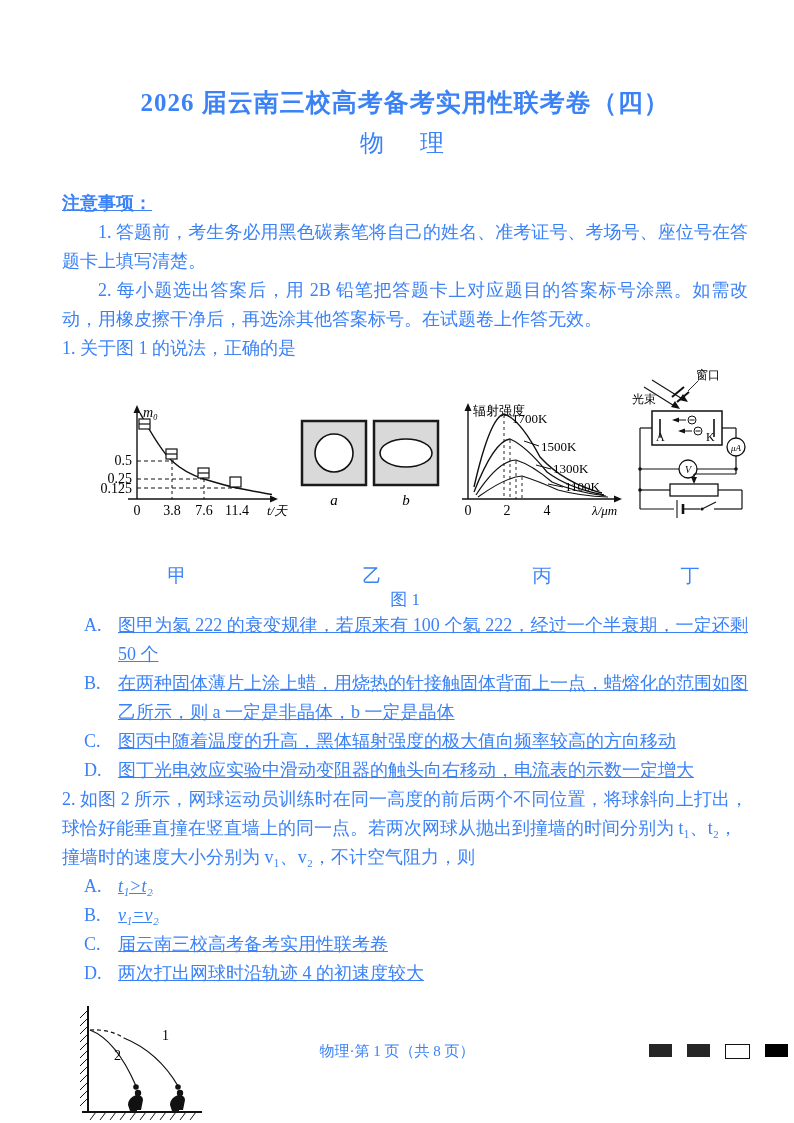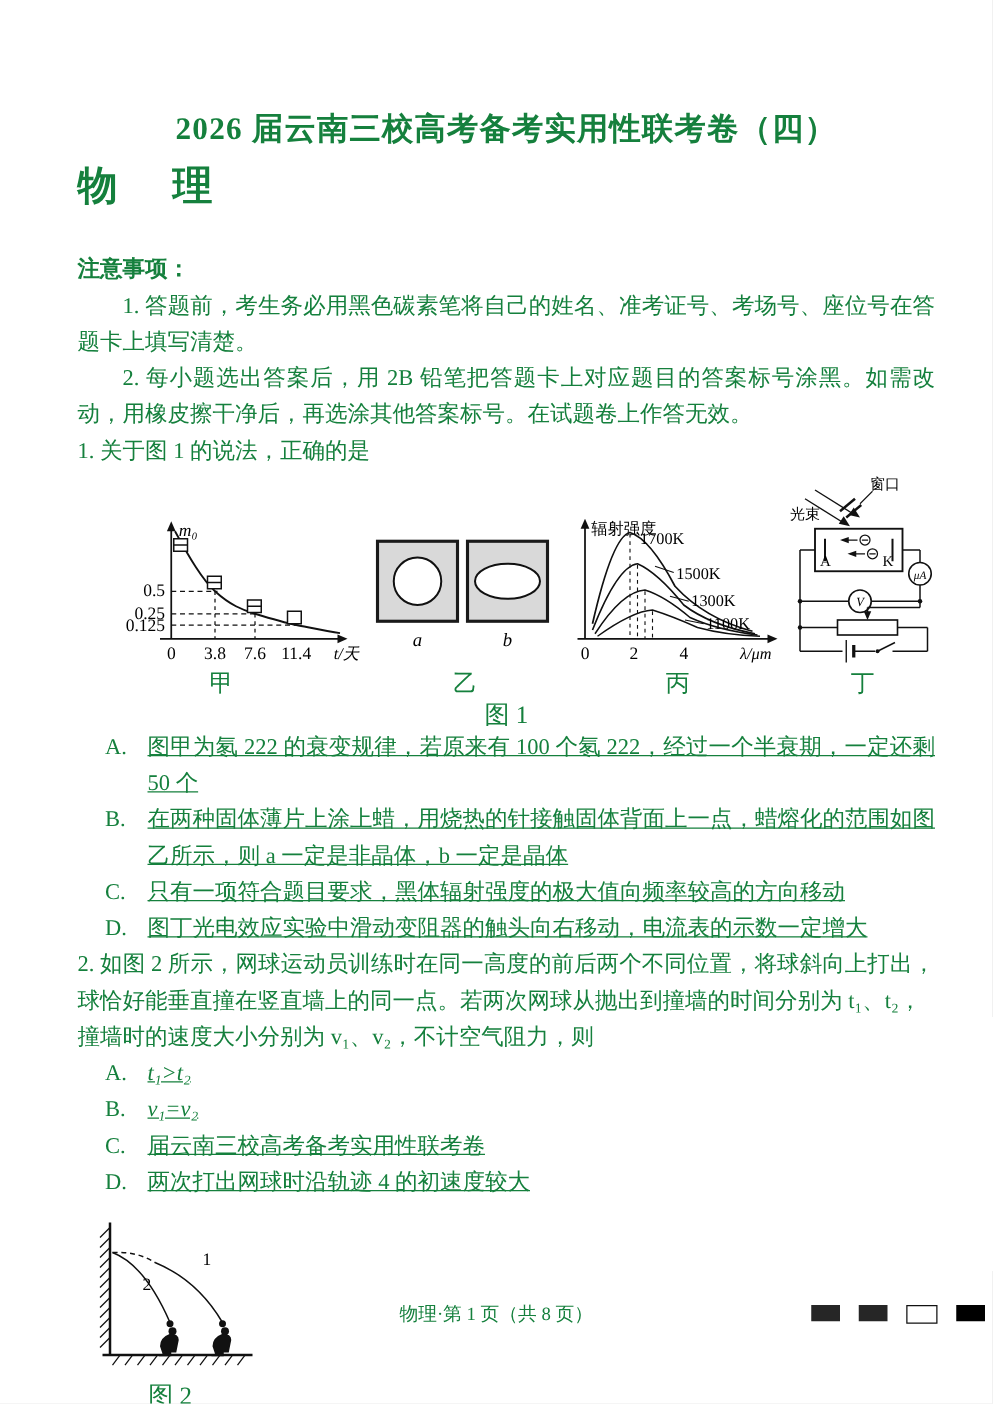--- a/index.html
+++ b/index.html
@@ -1,33 +1,33 @@
 <!DOCTYPE html>
 <html><head>
 <meta charset="utf-8">
 <style>
   html,body{margin:0;padding:0;background:#e8e8e8;}
   .page{
     width:794px;height:1123px;position:relative;background:#ffffff;
-    font-family:"Liberation Serif","DejaVu Serif",serif;color:#15803d;
+    font-family:"Liberation Serif","DejaVu Serif",serif;color:#3b82f6;
     margin:0 auto;overflow:hidden;
   }
   .content{position:absolute;left:62px;top:0;width:686px;}
   p{margin:0;}
   .title1{margin-top:86px;text-align:center;font-size:25px;font-weight:bold;letter-spacing:1px;}
-  .title2{margin-top:8px;font-size:32px;font-weight:bold;letter-spacing:6px;}
-  .notice-head{margin-top:30px;font-size:18px;font-weight:bold;line-height:29px;}
+  .title2{margin-top:8px;text-align:center;font-size:24px;font-weight:normal;letter-spacing:6px;}
+  .notice-head{margin-top:30px;font-size:18px;font-weight:bold;line-height:29px;text-decoration:underline;}
   .para{font-size:18px;line-height:29px;text-align:justify;}
   .indent{text-indent:2em;}
   .sec-head{margin-top:25px;font-size:18px;font-weight:bold;line-height:29px;text-align:justify;}
   .qstem{font-size:18px;line-height:29px;}
   .figrow{display:flex;align-items:flex-end;margin-top:4px;}
-  .figbox{display:flex;flex-direction:column;align-items:center;}
+  .figbox{display:flex;flex-direction:column;align-items:center;gap:40px;}
   .figcap{font-size:19px;line-height:22px;margin-top:0;}
-  .fig1cap{text-align:center;font-size:20px;line-height:22px;margin-top:2px;}
+  .fig1cap{text-align:center;font-size:17px;line-height:22px;margin-top:2px;}
   .opt{display:flex;margin-left:22px;font-size:18px;line-height:29px;}
   .opt .lab{width:34px;flex:none;}
   .opt .txt{flex:1;text-align:justify;text-decoration:underline;}
   .q2row{display:flex;flex-direction:column;}
   .q2left{flex:1;min-width:0;}
   .q2right{width:148px;flex:none;display:flex;flex-direction:column;align-items:center;padding-top:12px;}
   .footer{position:absolute;top:1042px;left:0;width:100%;text-align:center;font-size:15px;}
   .marks{position:absolute;top:1044px;right:6px;display:flex;gap:15px;}
   .mark{width:23px;height:13px;}
   .m-dark{background:#262626;}
@@ -192,21 +192,21 @@
     <div class="opt">
       <span class="lab">A.</span>
       <span class="txt">图甲为氡 222 的衰变规律，若原来有 100 个氡 222，经过一个半衰期，一定还剩 50 个</span>
     </div>
     <div class="opt">
       <span class="lab">B.</span>
       <span class="txt">在两种固体薄片上涂上蜡，用烧热的针接触固体背面上一点，蜡熔化的范围如图乙所示，则 a 一定是非晶体，b 一定是晶体</span>
     </div>
     <div class="opt">
       <span class="lab">C.</span>
-      <span class="txt">只有一项符合题目要求，黑体辐射强度的极大值向频率较高的方向移动</span>
+      <span class="txt">图丙中随着温度的升高，黑体辐射强度的极大值向频率较高的方向移动</span>
     </div>
     <div class="opt">
       <span class="lab">D.</span>
       <span class="txt">图丁光电效应实验中滑动变阻器的触头向右移动，电流表的示数一定增大</span>
     </div>
 
     <div>
       <p class="qstem" style="text-align:justify">2. 如图 2 所示，网球运动员训练时在同一高度的前后两个不同位置，将球斜向上打出，球恰好能垂直撞在竖直墙上的同一点。若两次网球从抛出到撞墙的时间分别为 t₁、t₂，</p>
       <div class="q2row">
         <div class="q2left">

